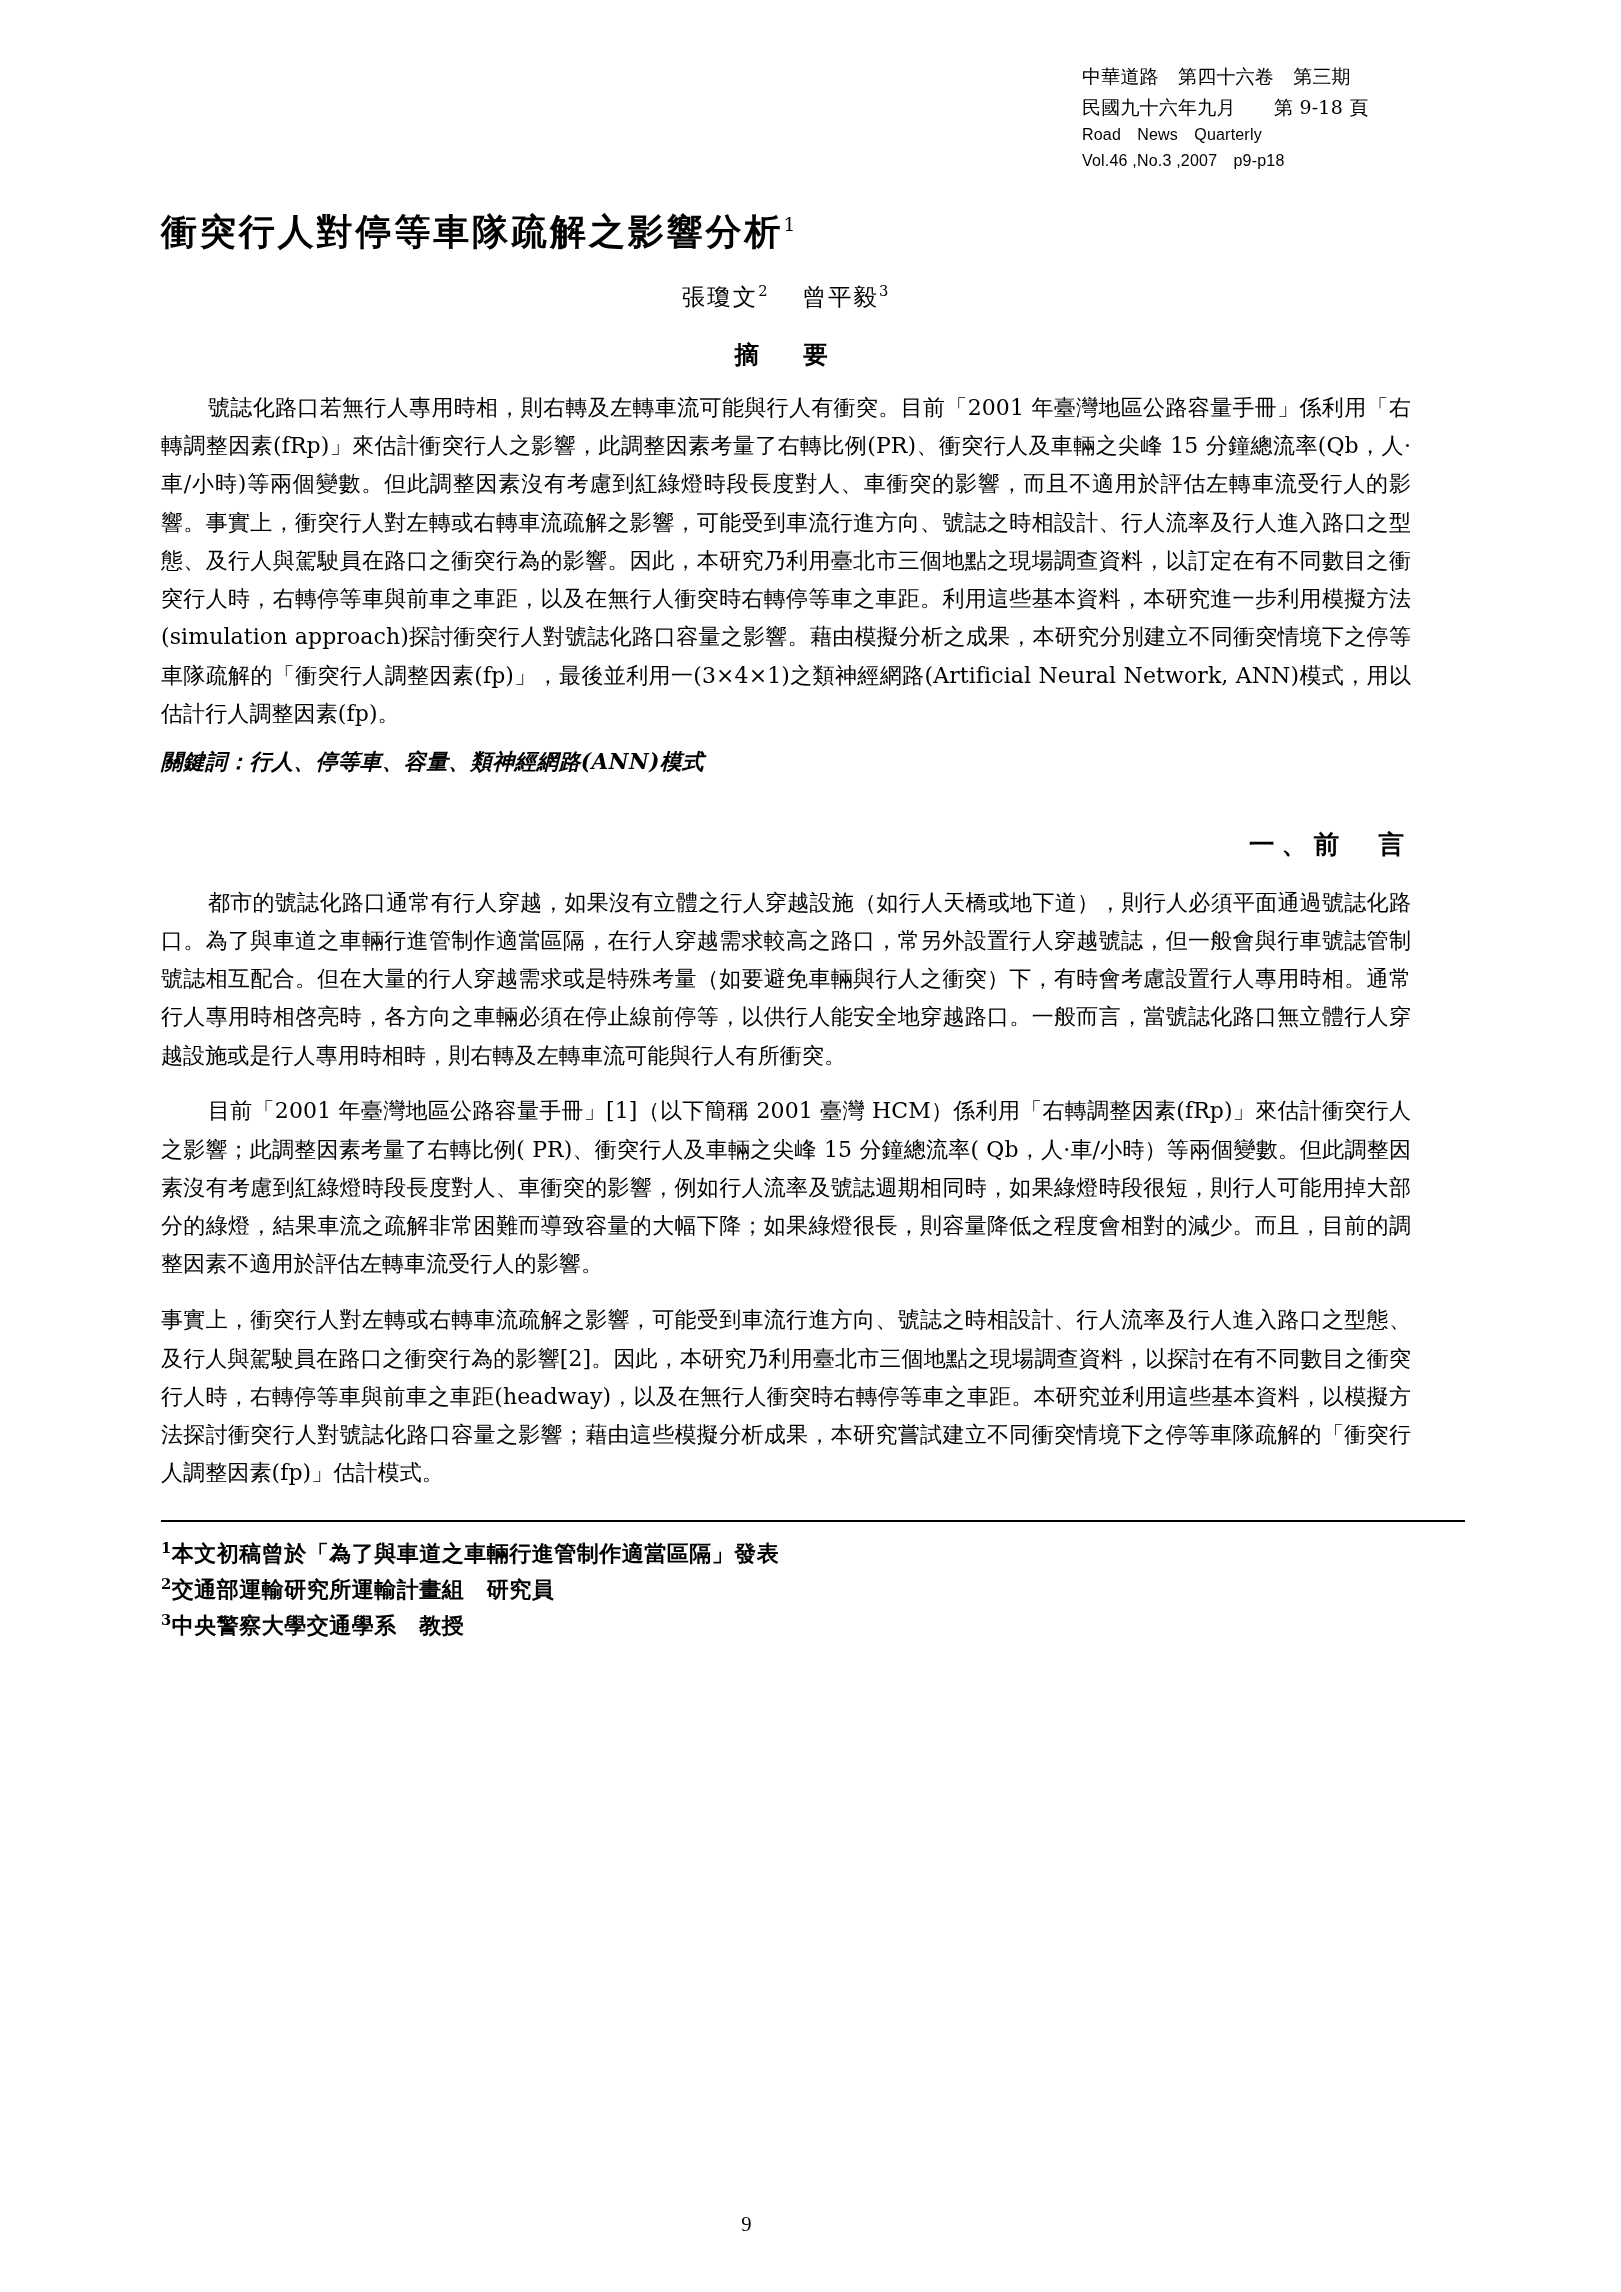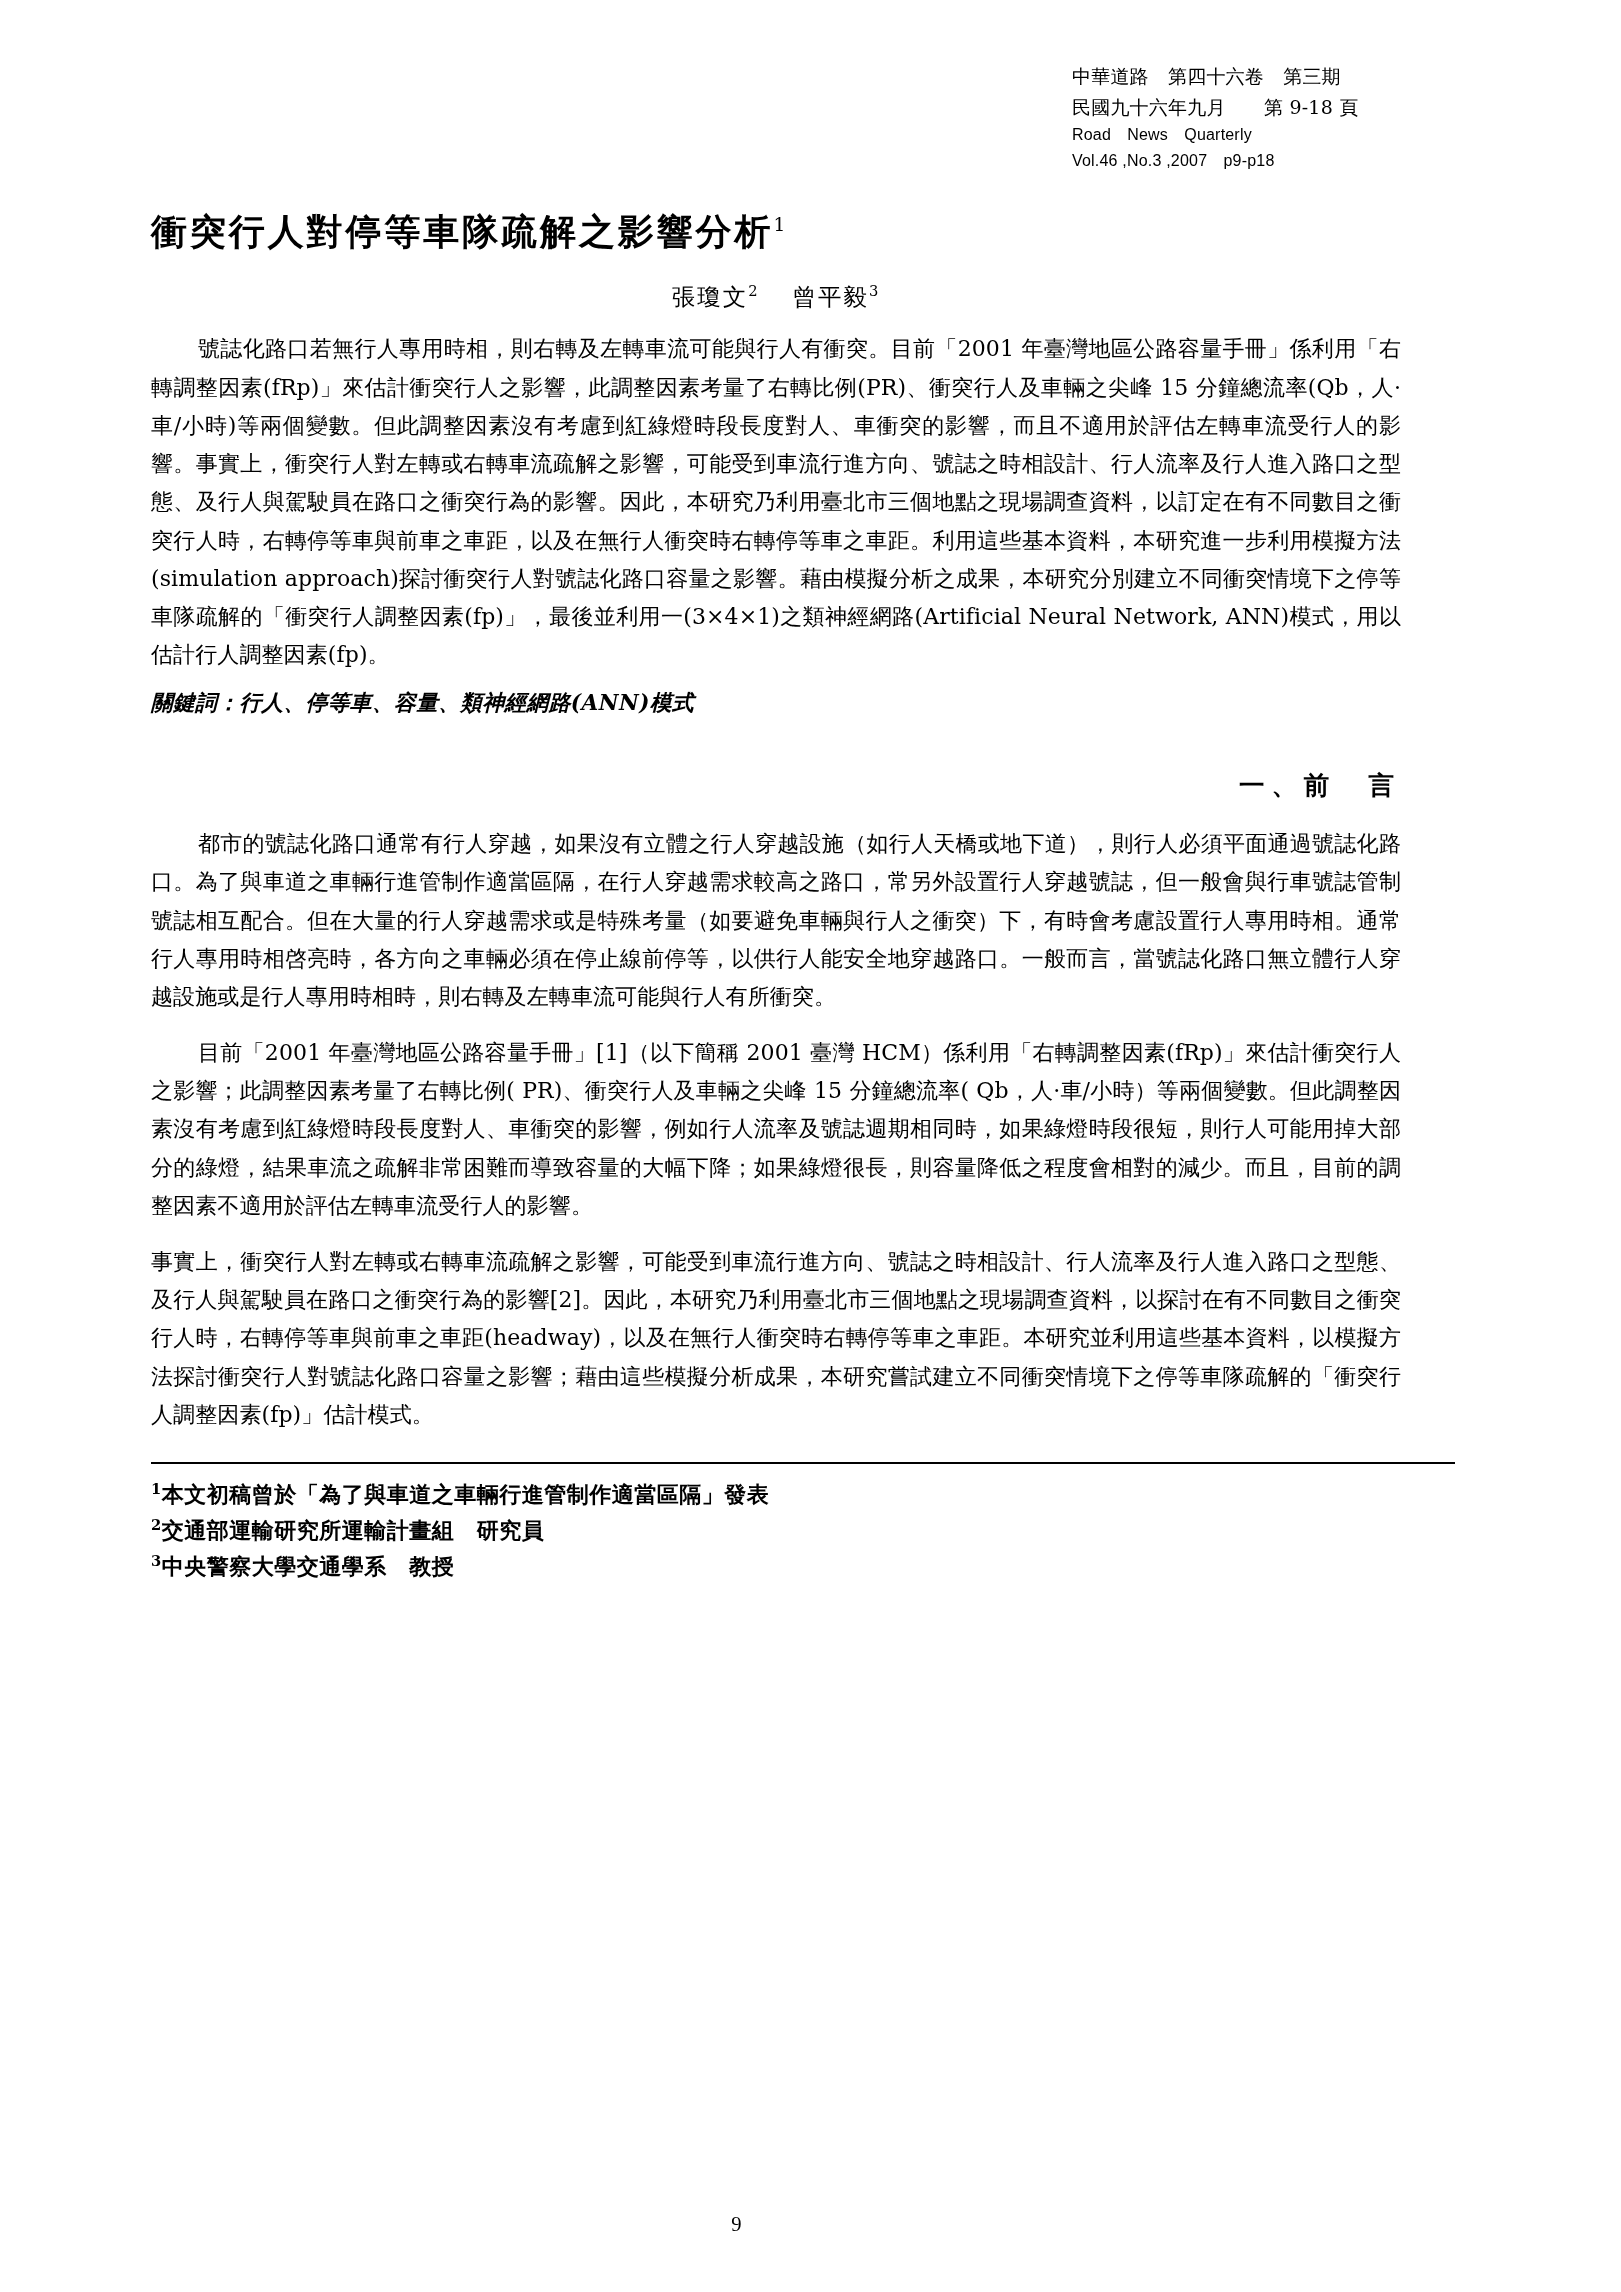--- a/index.html
+++ b/index.html
@@ -9,21 +9,21 @@
   }
   body {
     width: 1621px;
     height: 2293px;
     position: relative;
     font-family: "DejaVu Serif", "Liberation Serif", serif;
     color: #000000;
   }
   .page {
     position: absolute;
-    left: 4px; top: 0;
+    left: 14px; top: 0;
     width: 1465px;
     height: 2293px;
     box-sizing: border-box;
     padding: 55px 68px 39px 147px;
   }
 
   
   .journal-header {
     margin-top: 5.9px;
     margin-left: 921px;
@@ -145,20 +145,21 @@
   </div>
 
   <div class="doc-title">
     <span>衝突行人對停等車隊疏解之影響分析</span><span class="sup">1</span>
   </div>
 
   <div class="authors">
     <span>張瓊文</span><span class="sup">2</span><span class="gap"></span><span>曾平毅</span><span class="sup">3</span>
   </div>
 
+  <div class="section-center">摘　要</div>
 
   <div class="abstract-block">
     <p class="body indent">號誌化路口若無行人專用時相，則右轉及左轉車流可能與行人有衝突。目前「2001 年臺灣地區公路容量手冊」係利用「右轉調整因素(fRp)」來估計衝突行人之影響，此調整因素考量了右轉比例(PR)、衝突行人及車輛之尖峰 15 分鐘總流率(Qb，人·車/小時)等兩個變數。但此調整因素沒有考慮到紅綠燈時段長度對人、車衝突的影響，而且不適用於評估左轉車流受行人的影響。事實上，衝突行人對左轉或右轉車流疏解之影響，可能受到車流行進方向、號誌之時相設計、行人流率及行人進入路口之型態、及行人與駕駛員在路口之衝突行為的影響。因此，本研究乃利用臺北市三個地點之現場調查資料，以訂定在有不同數目之衝突行人時，右轉停等車與前車之車距，以及在無行人衝突時右轉停等車之車距。利用這些基本資料，本研究進一步利用模擬方法(simulation approach)探討衝突行人對號誌化路口容量之影響。藉由模擬分析之成果，本研究分別建立不同衝突情境下之停等車隊疏解的「衝突行人調整因素(fp)」，最後並利用一(3×4×1)之類神經網路(Artificial Neural Network, ANN)模式，用以估計行人調整因素(fp)。</p>
   </div>
 
   <div class="keywords">關鍵詞：行人、停等車、容量、類神經網路(ANN)模式</div>
 
   <div class="h1-center">一、前　言</div>
 
   <p class="body indent">都市的號誌化路口通常有行人穿越，如果沒有立體之行人穿越設施（如行人天橋或地下道），則行人必須平面通過號誌化路口。為了與車道之車輛行進管制作適當區隔，在行人穿越需求較高之路口，常另外設置行人穿越號誌，但一般會與行車號誌管制號誌相互配合。但在大量的行人穿越需求或是特殊考量（如要避免車輛與行人之衝突）下，有時會考慮設置行人專用時相。通常行人專用時相啓亮時，各方向之車輛必須在停止線前停等，以供行人能安全地穿越路口。一般而言，當號誌化路口無立體行人穿越設施或是行人專用時相時，則右轉及左轉車流可能與行人有所衝突。</p>

